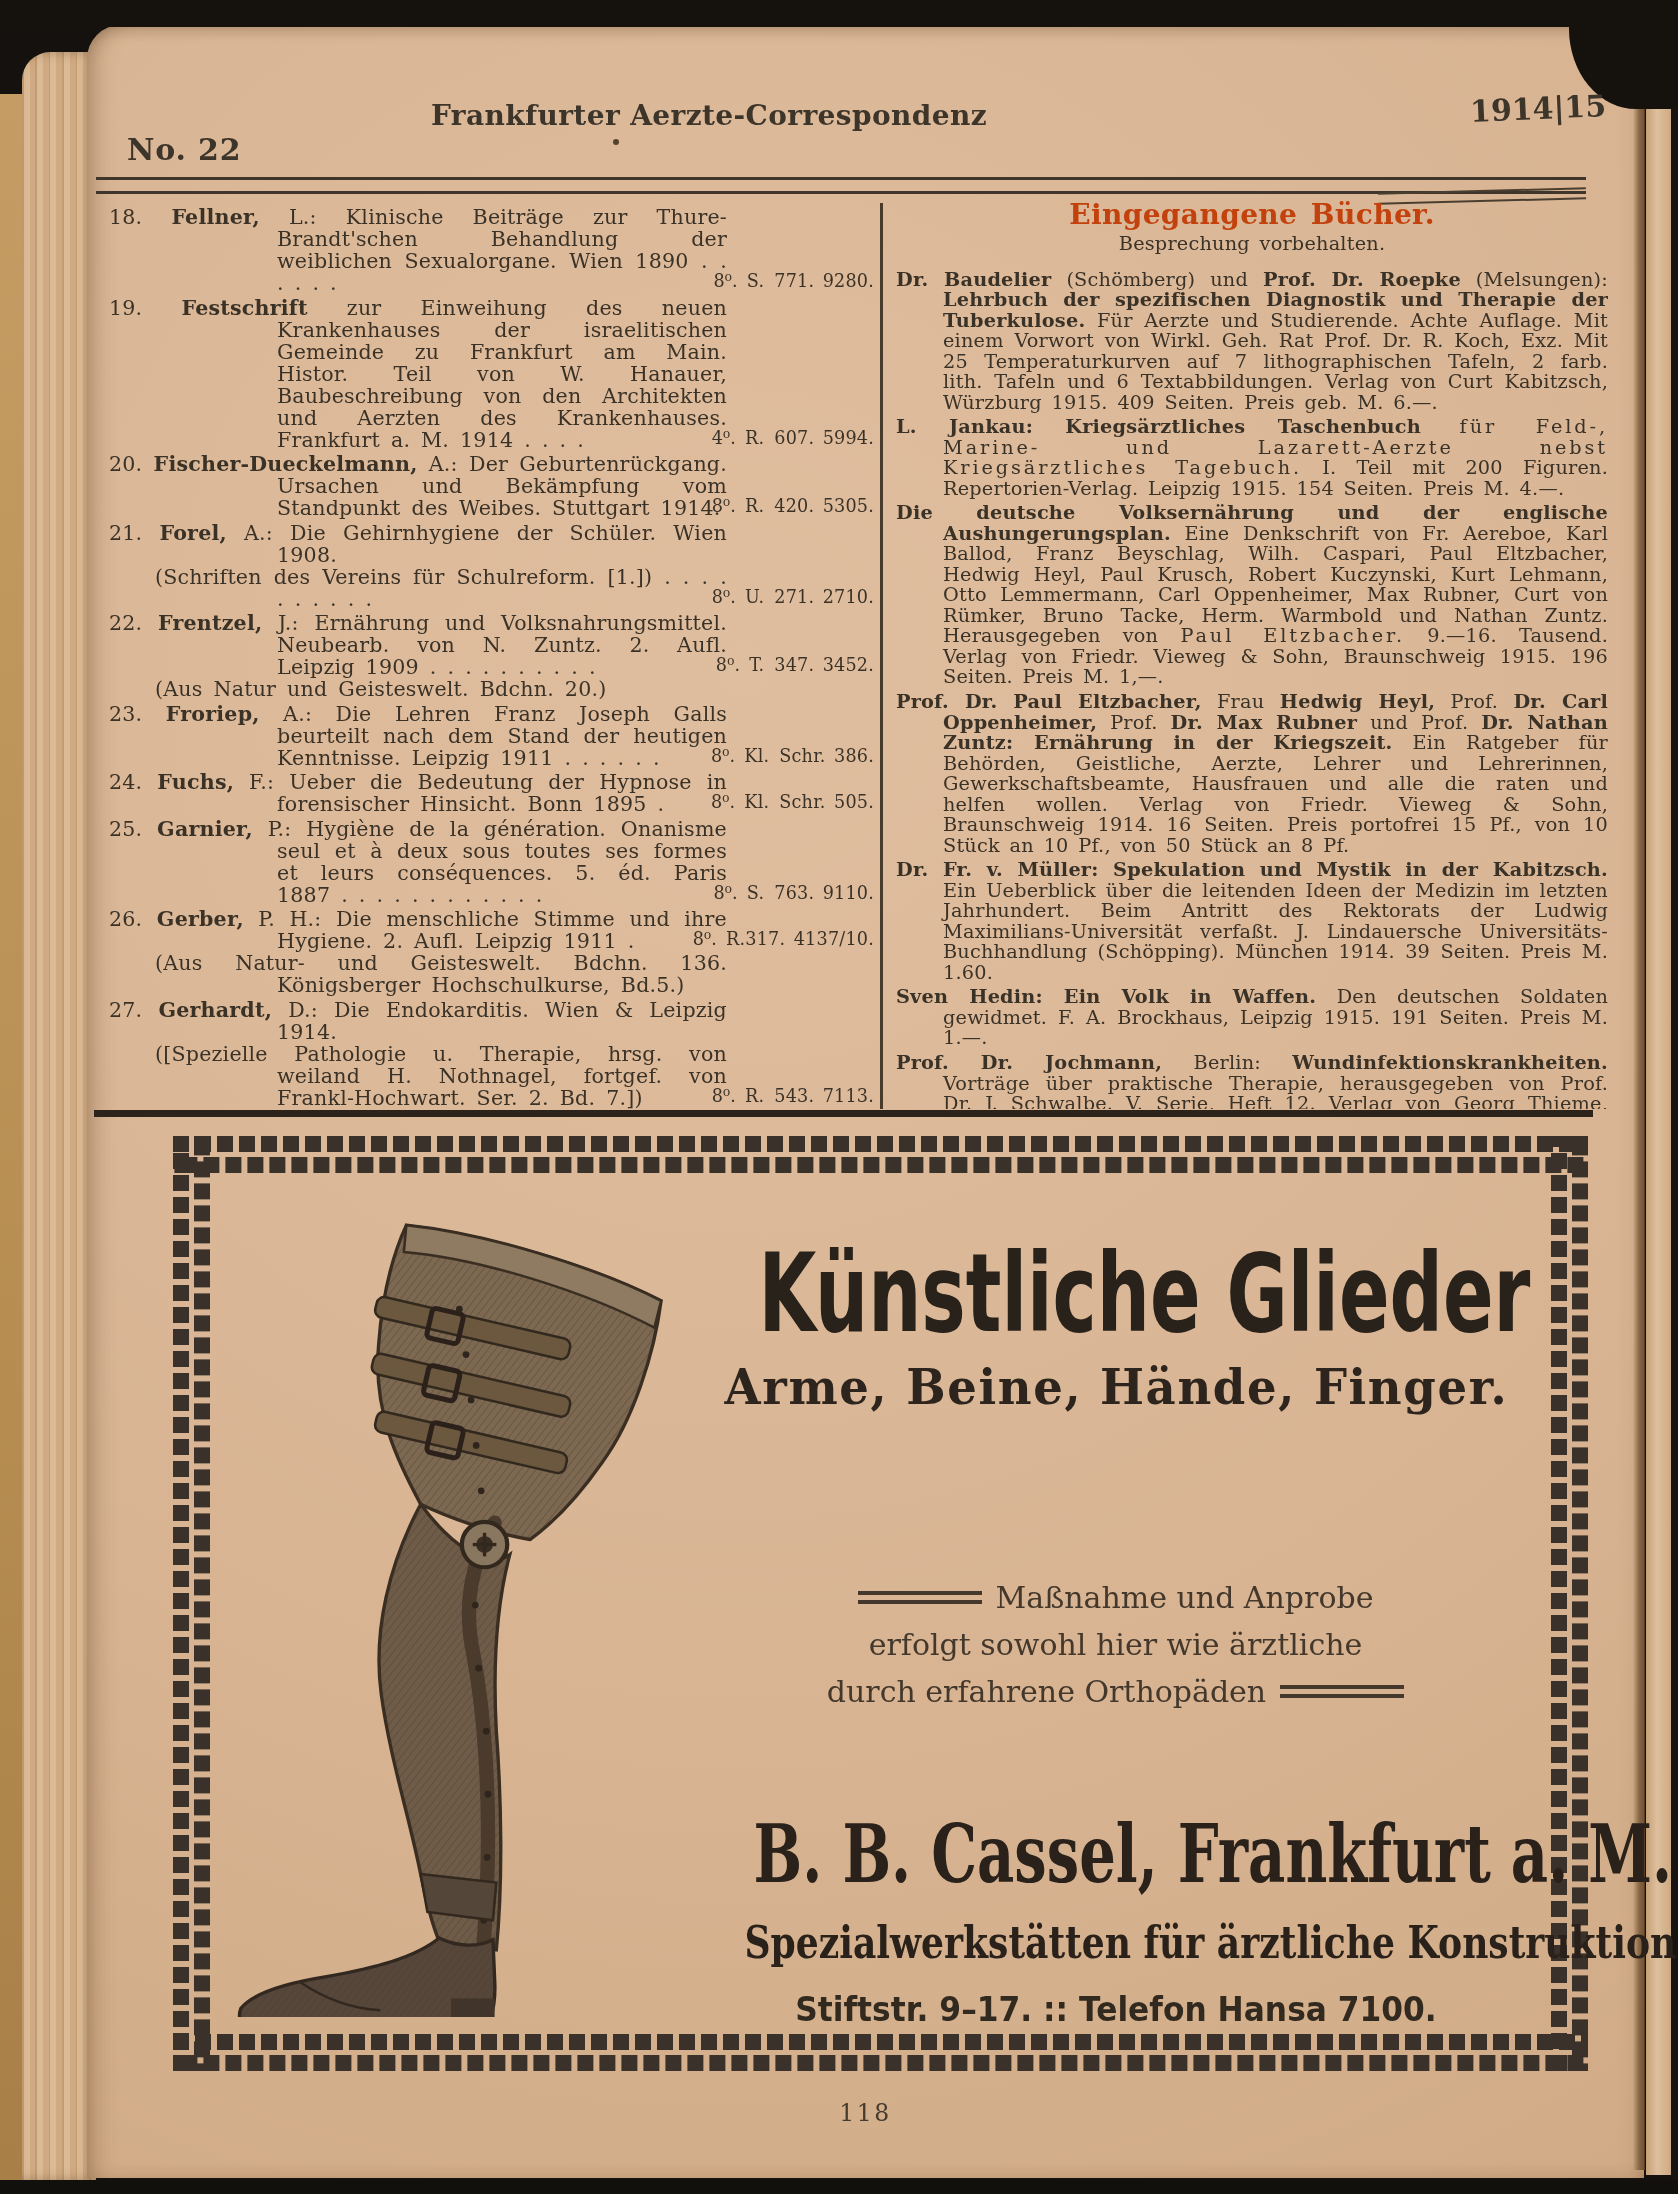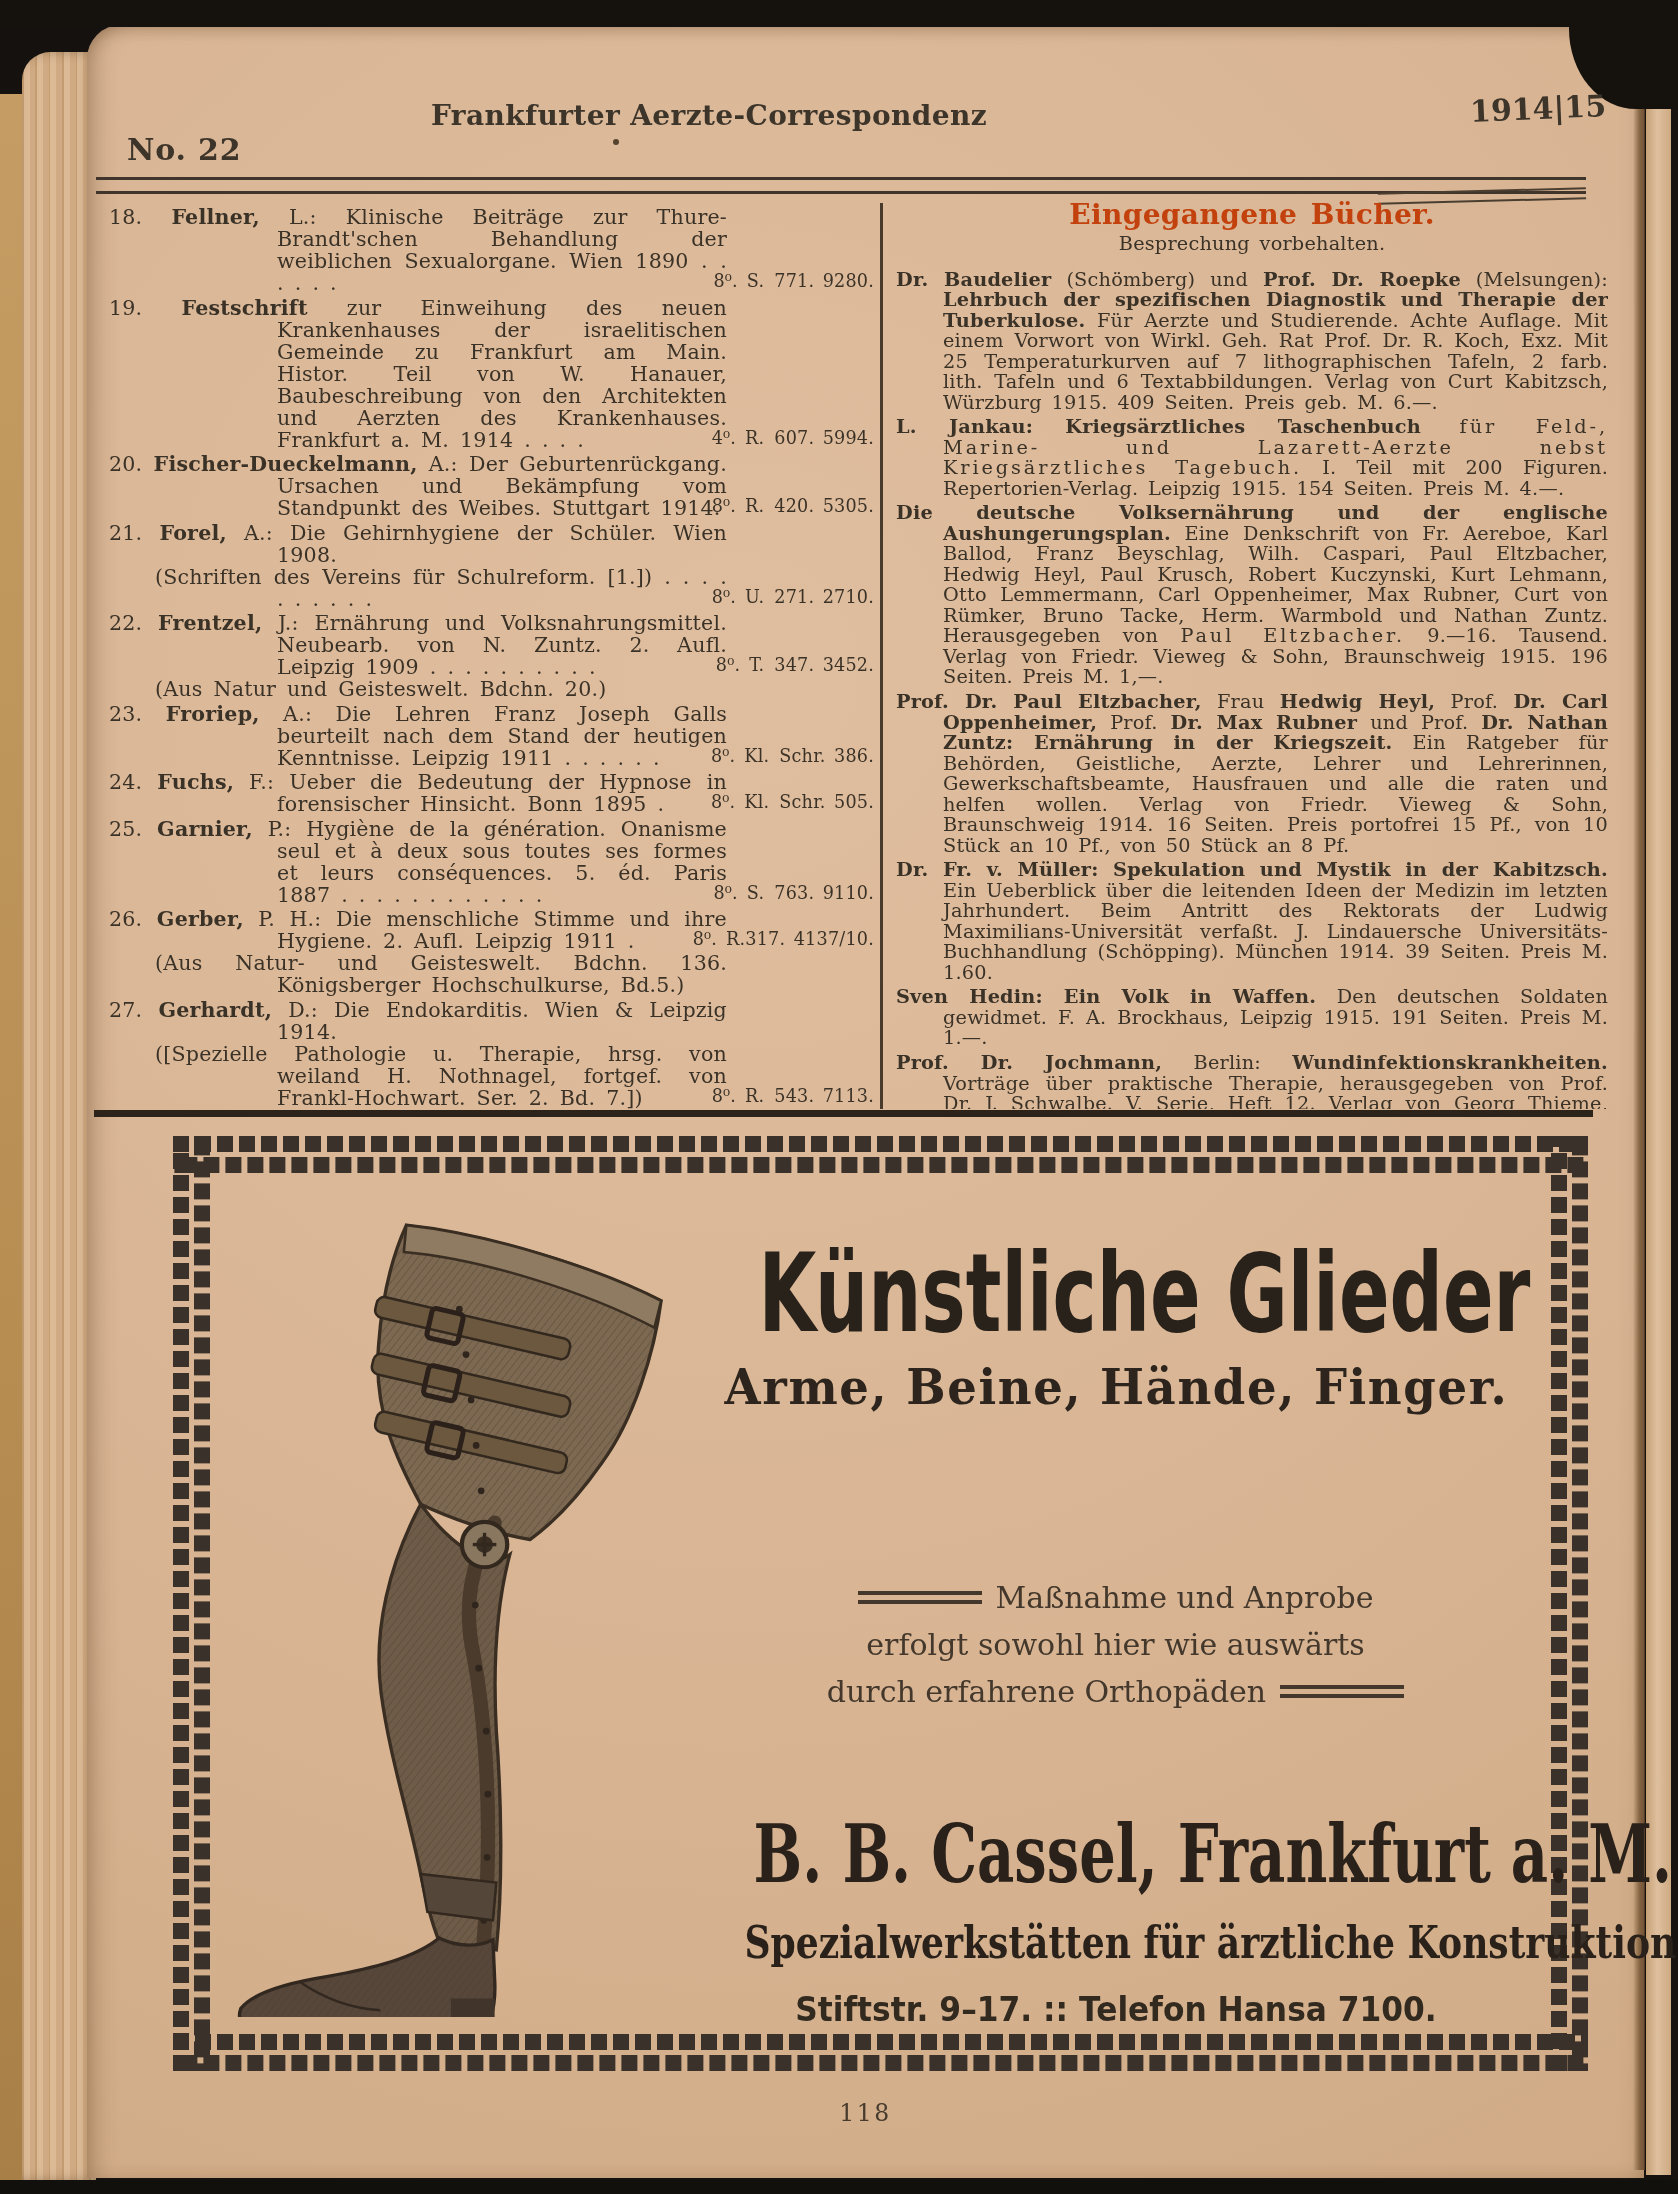--- a/index.html
+++ b/index.html
@@ -304,21 +304,21 @@
 
   <div class="abs ad-headline">Künstliche Glieder</div>
   <div class="abs ad-subheadline">Arme, Beine, Hände, Finger.</div>
 
   <div class="abs ad-body">
     <div class="row">
       <span class="bars"></span>
       <span>Maßnahme und Anprobe</span>
     </div>
     <div class="row">
-      <span>erfolgt sowohl hier wie auswärts</span>
+      <span>erfolgt sowohl hier wie ärztliche</span>
     </div>
     <div class="row">
       <span>durch erfahrene Orthopäden</span>
       <span class="bars"></span>
     </div>
   </div>
 
   <div class="abs ad-company">B. B. Cassel, Frankfurt a. M.</div>
   <div class="abs ad-tagline">Spezialwerkstätten für ärztliche Konstruktionen.</div>
   <div class="abs ad-address">Stiftstr. 9–17.  ::  Telefon Hansa 7100.</div>

